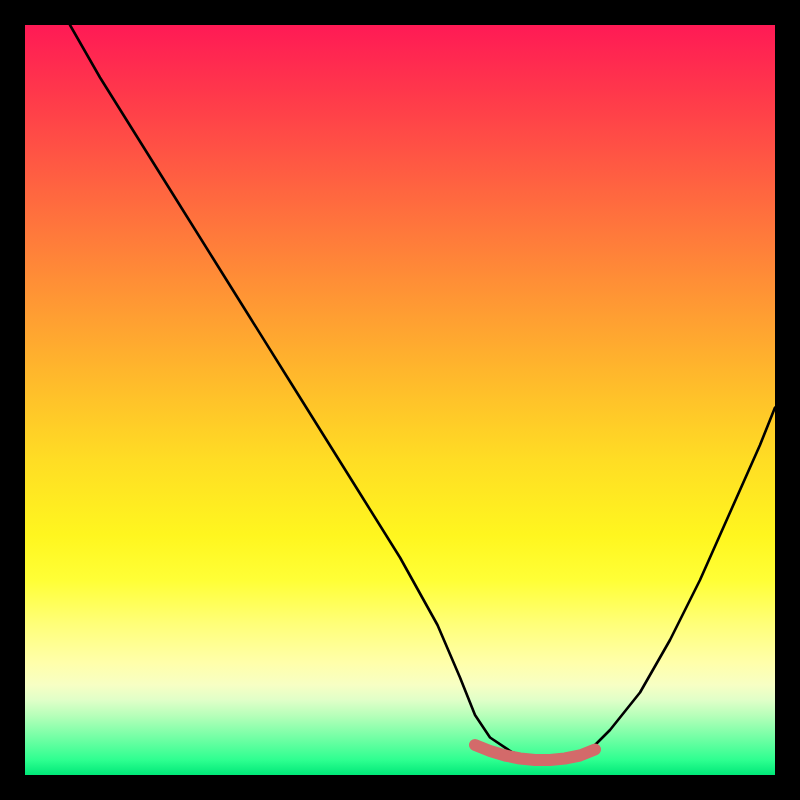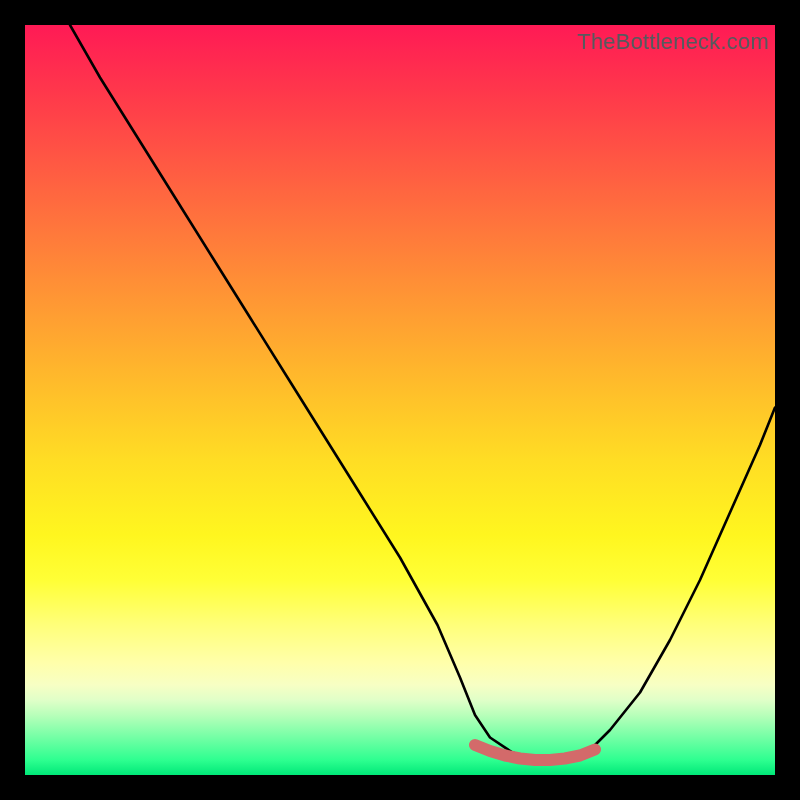--- a/index.html
+++ b/index.html
@@ -61,19 +61,18 @@
     top: 0;
     width: 750px;
     height: 750px;
   }
 </style>
 </head>
 <body>
 
 <div class="frame">
   <div class="plot">
-    <div class="watermark">TheBottleneck.com</div>
     <svg class="curve" viewBox="0 0 750 750" preserveAspectRatio="none">
       <path id="curve-path" fill="none" stroke="#000" stroke-width="2.6" stroke-linecap="round" stroke-linejoin="round" d="M45.00 0.00 L75.00 52.50 L112.50 112.50 L150.00 172.50 L187.50 232.50 L225.00 292.50 L262.50 352.50 L300.00 412.50 L337.50 472.50 L375.00 532.50 L412.50 600.00 L435.00 652.50 L450.00 690.00 L465.00 712.50 L487.50 727.50 L510.00 735.00 L540.00 735.00 L562.50 727.50 L585.00 705.00 L615.00 667.50 L645.00 615.00 L675.00 555.00 L705.00 487.50 L735.00 420.00 L750.00 382.50"></path>
       <path id="marker-path" fill="none" stroke="#d36a6a" stroke-width="12" stroke-linecap="round" stroke-linejoin="round" d="M450.00 720.00 L465.00 726.00 L480.00 730.50 L495.00 733.50 L510.00 735.00 L525.00 735.00 L540.00 733.50 L555.00 730.50 L570.00 724.50"></path>
     </svg>
   </div>
 </div>
 
 </body></html>

